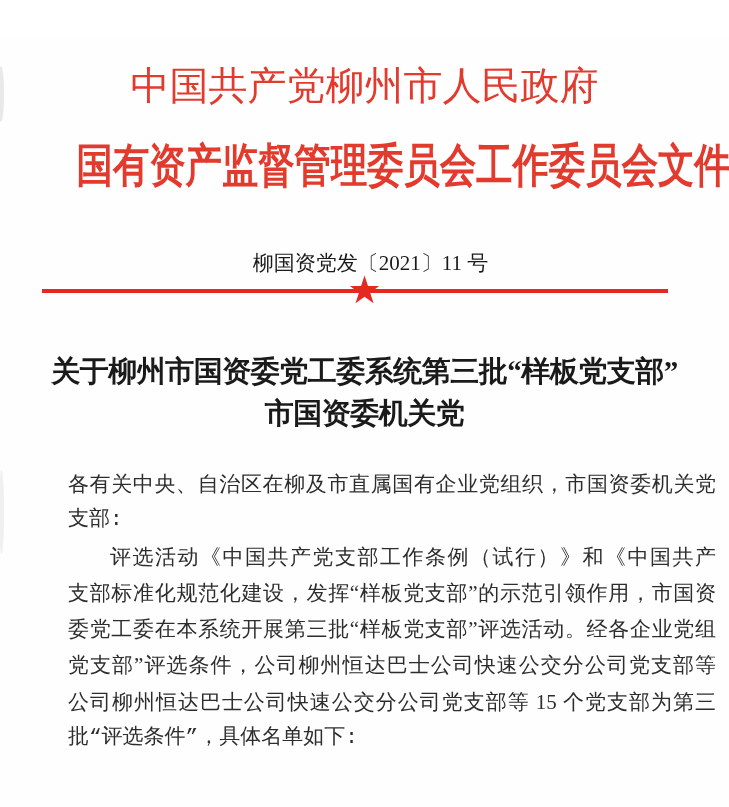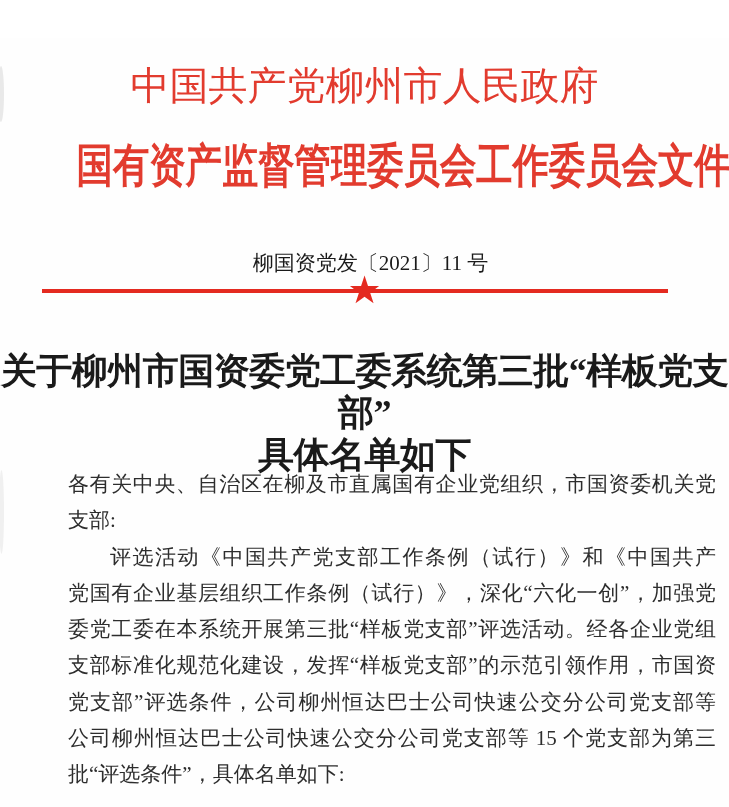--- a/index.html
+++ b/index.html
@@ -40,35 +40,35 @@
   .star {
     position:absolute; top:233px; left:0; right:0;
     text-align:center;
     font-size:38px; line-height:38px;
     color: var(--line-red, #e42a20);
     font-family: "DejaVu Sans", sans-serif;
   }
   .title {
     position:absolute; top:312px; left:0; right:0;
     text-align:center;
-    font-size:36px; line-height:42px; font-weight:bold;
+    font-size:29px; line-height:42px; font-weight:bold;
     letter-spacing:-0.5px;
     color: var(--title-ink, #1a1a1a);
   }
   .body-text {
     position:absolute; top:428px; left:68px; width:648px;
     font-size:21px; line-height:36.3px;
     color: var(--body-ink, #2d2d2d);
   }
   .body-line {
     text-align:justify;
     text-align-last:justify;
     text-justify:inter-character;
   }
-  .body-line.endline { text-align-last:left; }
+  .body-line.endline { text-align-last:left;font-family:Liberation Mono, monospace; }
   .body-line.indent { text-indent:2em; }
   .smudge {
     position:absolute; background:#b9b9b9; border-radius:50%;
     pointer-events:none;
   }
   .smudge.s1 { left:-2px; top:28px;  width:6px; height:56px; opacity:0.30; }
   .smudge.s2 { left:-1px; top:432px; width:5px; height:84px; opacity:0.20; }
 </style>
 </head>
 <body>
@@ -83,28 +83,27 @@
   <div class="org2">国有资产监督管理委员会工作委员会文件</div>
 
   <div class="docnum">柳国资党发〔2021〕11 号</div>
 
   <div class="redline"></div>
 
   <div class="star">★</div>
 
   <div class="title">
     <div>关于柳州市国资委党工委系统第三批“样板党支部”</div>
-    <div>具体名单如下</div>
+    <div>市国资委机关党</div>
   </div>
 
   <div class="body-text">
     <div class="body-line">各有关中央、自治区在柳及市直属国有企业党组织，市国资委机关党</div>
     <div class="body-line endline">支部:</div>
     <div class="body-line indent">评选活动《中国共产党支部工作条例（试行）》和《中国共产</div>
-    <div class="body-line">党国有企业基层组织工作条例（试行）》，深化“六化一创”，加强党</div>
+    <div class="body-line">支部标准化规范化建设，发挥“样板党支部”的示范引领作用，市国资</div>
     <div class="body-line">委党工委在本系统开展第三批“样板党支部”评选活动。经各企业党组</div>
-    <div class="body-line">支部标准化规范化建设，发挥“样板党支部”的示范引领作用，市国资</div>
     <div class="body-line">党支部”评选条件，公司柳州恒达巴士公司快速公交分公司党支部等</div>
     <div class="body-line">公司柳州恒达巴士公司快速公交分公司党支部等 15 个党支部为第三</div>
     <div class="body-line endline">批“评选条件”，具体名单如下:</div>
   </div>
 
 </div>
 
 </body></html>

